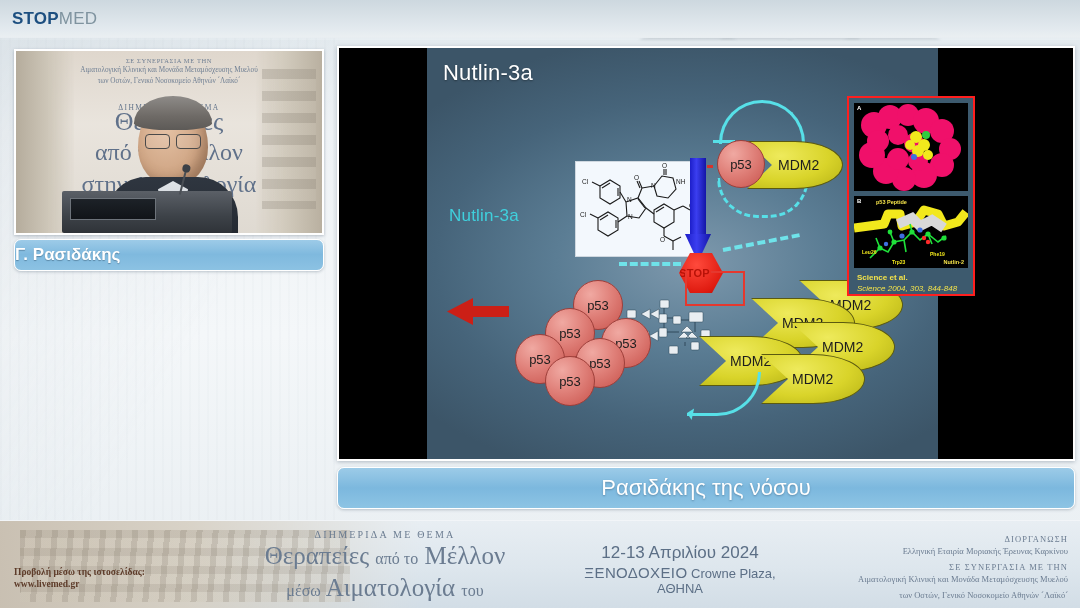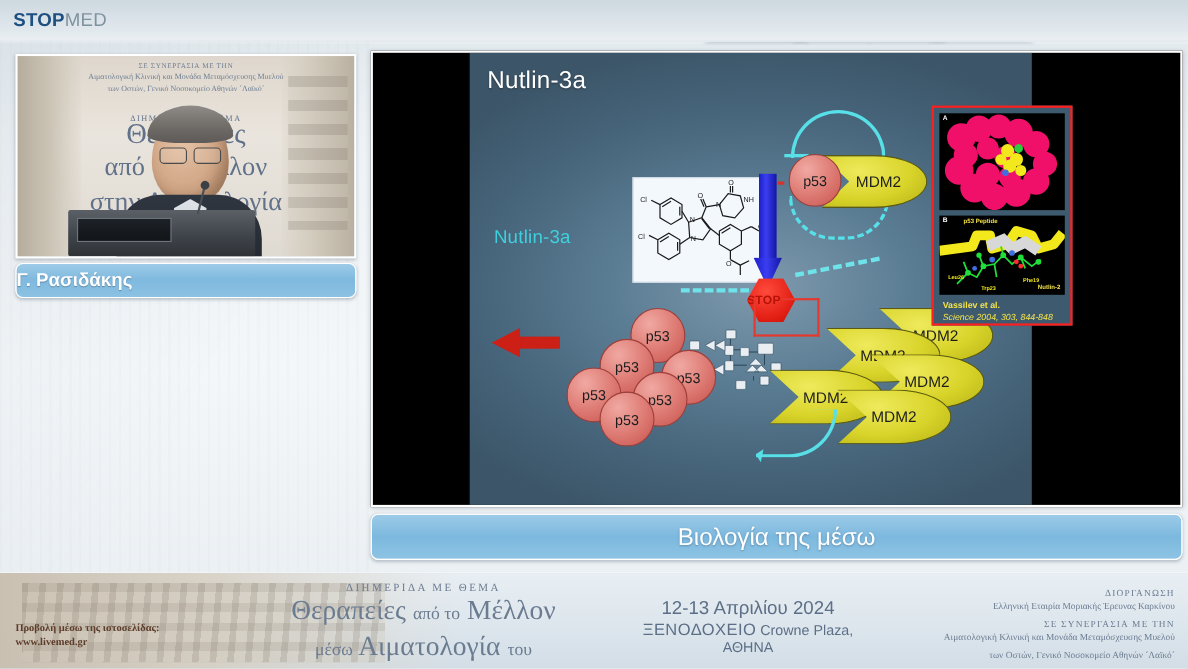--- a/index.html
+++ b/index.html
@@ -660,30 +660,30 @@
               <text x="8" y="58">Leu26</text>
               <text x="38" y="68">Trp23</text>
               <text x="76" y="60">Phe19</text>
             </g>
           </svg>
           <div class="tagB">B</div>
           <div class="tagPep">p53 Peptide</div>
           <div class="tagNut">Nutlin-2</div>
         </div>
         <div class="inset-cap">
-          <div class="l1">Vassilev et al.</div>
+          <div class="l1">Science et al.</div>
           <div>Science 2004, 303, 844-848</div>
         </div>
       </div>
 
     </div>
   </div>
 
   <div class="caption-bar">
-    <span>Βιολογία της μέσω</span>
+    <span>Ρασιδάκης της νόσου</span>
   </div>
 
   <div class="footer">
     <div class="footer-ruins"></div>
     <div class="web-note">
       <div>Προβολή μέσω της ιστοσελίδας:</div>
       <div>www.livemed.gr</div>
     </div>
 
     <div class="footer-center">

